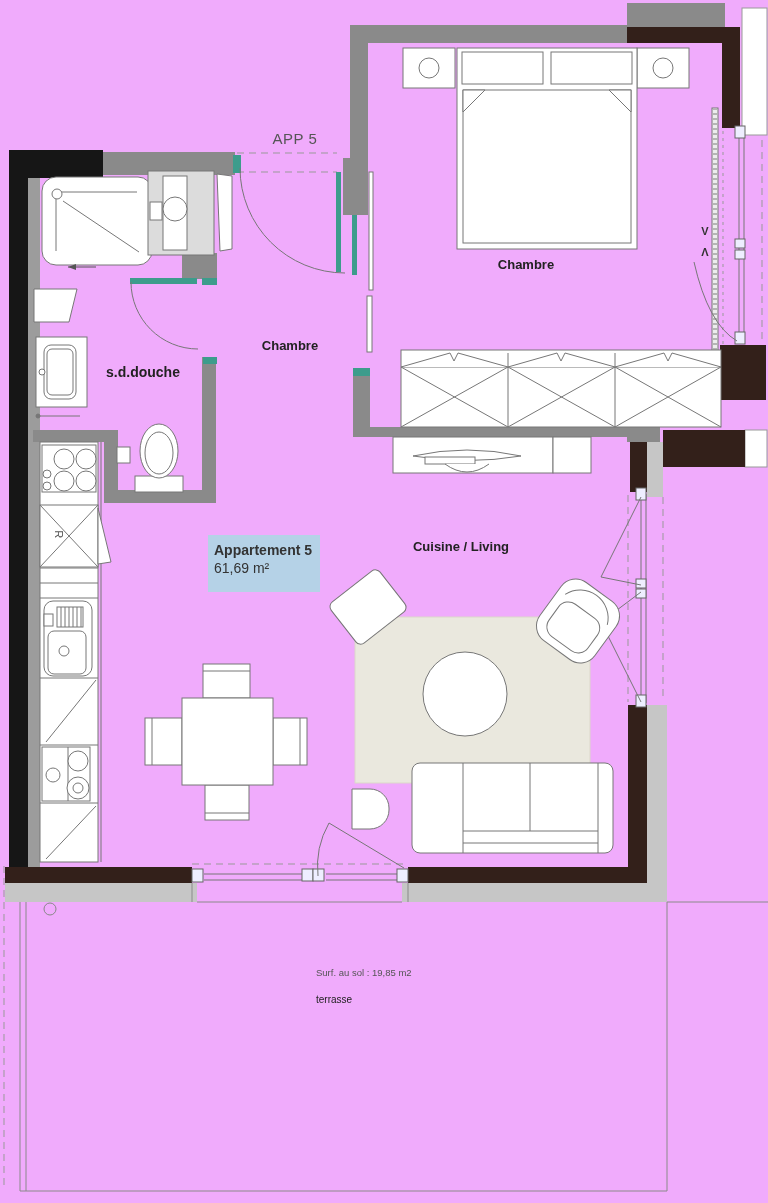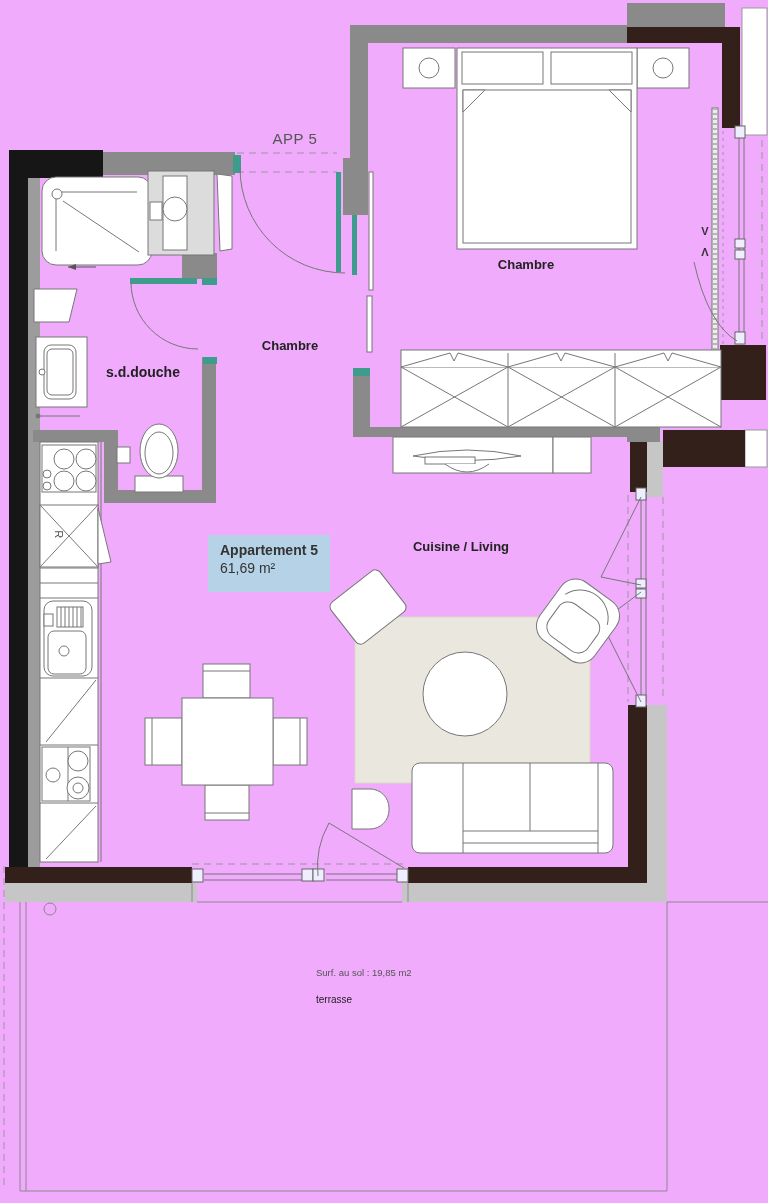--- a/index.html
+++ b/index.html
@@ -4,22 +4,22 @@
 <style>
   html,body{margin:0;padding:0;background:#fff;}
   #plan{position:relative;width:768px;height:1203px;background:#f0abfc;overflow:hidden;
         font-family:"Liberation Sans", sans-serif;}
   #plan svg{position:absolute;left:0;top:0;}
   .lbl{position:absolute;color:#222;line-height:1.15;white-space:nowrap;}
   .ctr{text-align:center;}
   .room{font-size:13px;font-weight:600;}
   .app5{font-size:15px;font-weight:500;color:#555;letter-spacing:.5px;}
   .sdd{font-size:14px;font-weight:700;}
-  .aptbox{position:absolute;left:208px;top:535px;width:122px;height:57px;background:#b5d2e7;
-          box-sizing:border-box;padding:7px 0 0 12px;color:#333;}
+  .aptbox{position:absolute;left:208px;top:535px;width:112px;height:57px;background:#b5d2e7;
+          box-sizing:border-box;padding:7px 0 0 6px;color:#333;}
   .aptbox .l1{font-size:14px;font-weight:600;}
   .aptbox .l2{font-size:14px;margin-top:2px;}
   .terr{font-size:10px;font-weight:400;}
   .terrsub{font-size:9.5px;color:#555;}
   .wmark{font-size:11px;color:#333;font-weight:600;}
   .rlab{font-size:11px;color:#555;transform:rotate(90deg);}
 </style>
 </head>
 <body>
 

